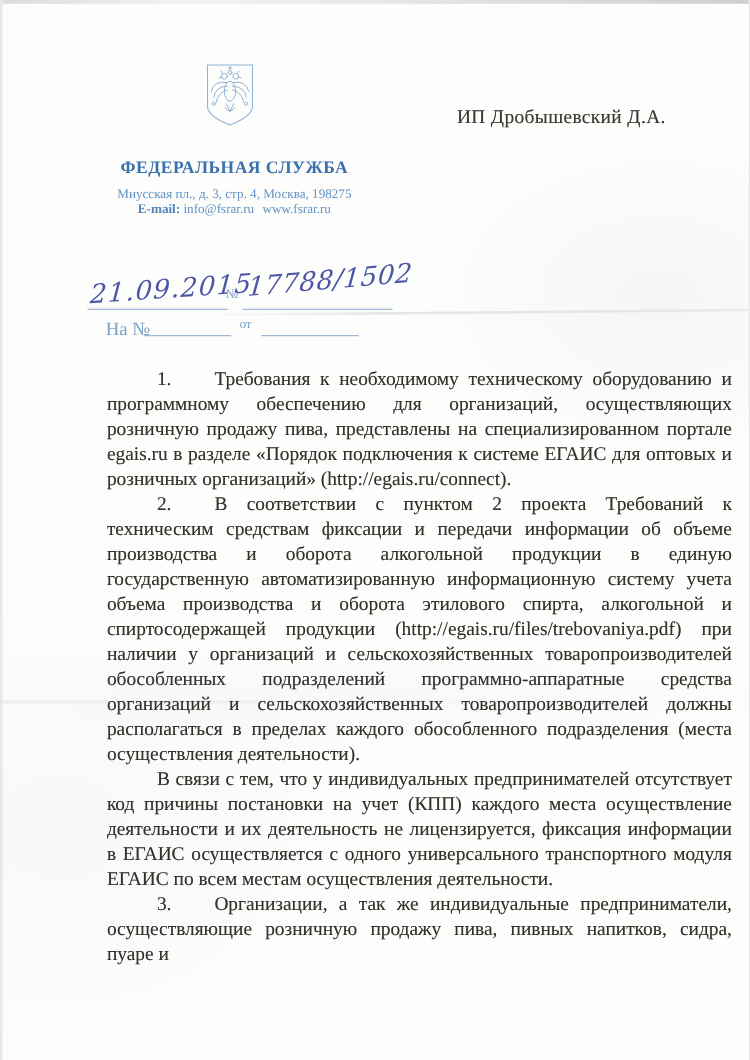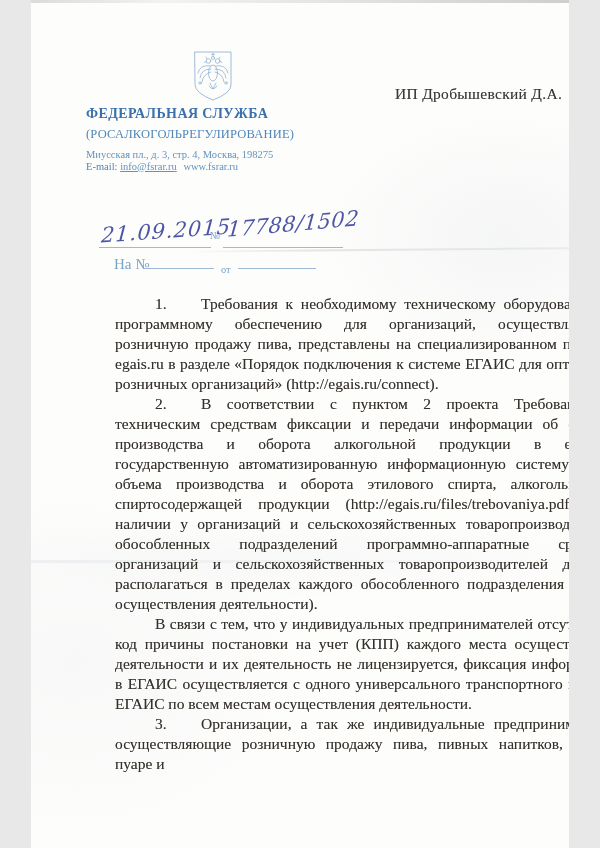--- a/index.html
+++ b/index.html
@@ -1,17 +1,17 @@
 <!DOCTYPE html>
 <html lang="ru"><head>
 <meta charset="utf-8">
 <style>
   html,body { margin:0; padding:0; background:#e8e8e8; }
   .page {
-    position:relative; width:538px; height:848px; margin:0 auto;
+    position:relative; width:597px; height:848px; margin:0 auto;
     font-family:"Liberation Serif","DejaVu Serif",serif;
     background:
       radial-gradient(ellipse 320px 220px at 88% 28%, rgba(185,190,196,.12), transparent 60%),
       radial-gradient(ellipse 420px 320px at 8% 78%, rgba(185,190,196,.08), transparent 60%),
       radial-gradient(ellipse 500px 60px at 50% 66%, rgba(200,205,210,.10), transparent 70%),
       #fdfdfc;
     overflow:hidden;
   }
   .edge-top {
     position:absolute; top:0; left:0; right:0; height:3px;
@@ -28,40 +28,40 @@
   }
   
   .emblem { position:absolute; left:160px; top:49px; width:44px; height:54px; }
   .emblem svg { width:100%; height:100%; }
   
   .recipient {
     position:absolute; left:364px; top:85px; font-size:15.5px; color:#3c3834; letter-spacing:.3px;
     text-shadow:0 0 .5px rgba(70,65,60,.5);
   }
   
-  .org { position:absolute; left:55px; top:106px; width:262px; text-align:left; }
+  .org { position:absolute; left:55px; top:127px; width:262px; text-align:center; }
   .org-name { font-weight:bold; font-size:14px; line-height:15.5px; letter-spacing:.4px; color:#3a70ab; }
   .org-short { margin-top:5px; font-size:12.5px; letter-spacing:.2px; color:#4e86b8; }
   .org-addr { margin-top:7px; font-size:10.5px; line-height:12.5px; color:#6193c3; }
   .org-email { font-size:10.5px; line-height:12.5px; color:#6193c3; }
-  .org-email .lbl { font-weight:normal; color:#4e86b8; }
-  .org-email .mail { text-decoration:underline; }
+  .org-email .lbl { font-weight:bold; color:#4e86b8; }
+  .org-email .mail { }
   .org-email .site { margin-left:4px; }
   
   .hw { font-family:"DejaVu Serif",serif; font-style:italic; color:#4d56a6; }
   .hw-date { position:absolute; left:70px; top:219px; font-size:21px; letter-spacing:1px; transform:rotate(-4deg) skewX(-8deg); }
   .hw-num  { position:absolute; left:196px; top:212px; font-size:21px; letter-spacing:.5px; transform:rotate(-5deg) skewX(-10deg); }
   .num-sign { position:absolute; left:179px; top:230px; font-size:10.5px; color:#7aa3c9; }
   .uline { position:absolute; height:1px; background:#9db9d6; }
   .ul-1 { left:68px;  top:247px; width:112px; }
   .ul-2 { left:192px; top:247px; width:120px; }
   .ul-3 { left:113px; top:268px; width:70px; }
   .ul-4 { left:207px; top:268px; width:78px; }
   .na-label { position:absolute; left:83px;  top:256px; font-size:15px; color:#7aa3c9; }
-  .ot-label { position:absolute; left:190px; top:264px; font-size:10.5px; color:#7aa3c9; }
+  .ot-label { position:absolute; left:190px; top:254px; font-size:10.5px; color:#7aa3c9; }
   
   .body-text {
     position:absolute; left:84px; top:294px; width:500px;
     font-size:15.5px; line-height:20px; color:#34302c;
     text-align:justify; text-shadow:0 0 .5px rgba(70,65,60,.45);
   }
   .body-text p { margin:0; text-indent:40px; }
   .pnum { display:inline-block; width:46px; text-indent:0; }
   .pnum:empty { display:none; }
 </style>
@@ -91,21 +91,20 @@
         <circle cx="9" cy="34" r="1.2"></circle>
         <circle cx="35" cy="34" r="1.2"></circle>
       </g>
     </svg>
   </div>
 
   <div class="recipient">ИП Дробышевский Д.А.</div>
 
   <div class="org">
     <div class="org-name">ФЕДЕРАЛЬНАЯ СЛУЖБА</div>
-    <div class="org-short">(РОСАЛКОГОЛЬРЕГУЛИРОВАНИЕ)</div>
     <div class="org-addr">Миусская пл., д. 3, стр. 4, Москва, 198275</div>
     <div class="org-email">
       <span class="lbl">E-mail:</span>
       <span class="mail">info@fsrar.ru</span>
       <span class="site">www.fsrar.ru</span>
     </div>
   </div>
 
   <div class="hw hw-date">21.09.2015</div>
   <div class="num-sign">№</div>

